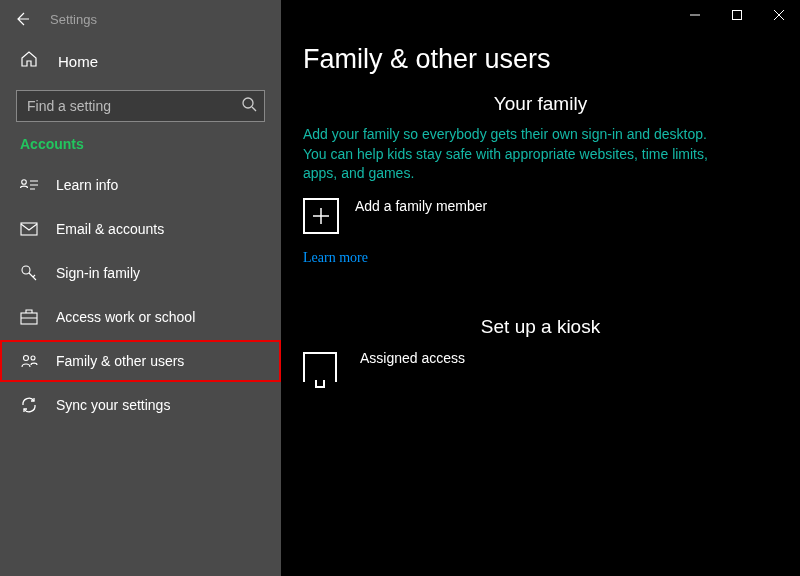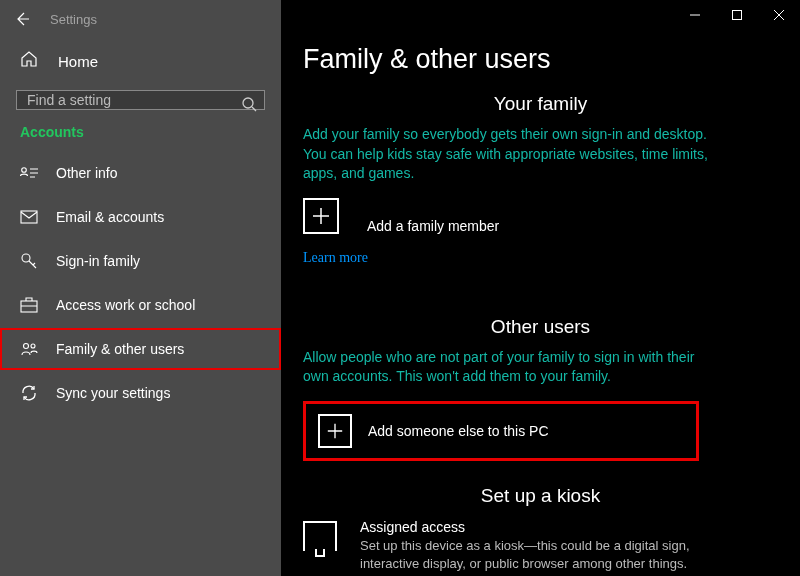--- a/index.html
+++ b/index.html
@@ -41,21 +41,21 @@
     padding: 12px 20px;
     cursor: pointer;
   }
   .home-row .lbl { margin-left: 20px; font-size: 15px; }
   .search-wrap {
     margin: 6px 16px 14px 16px;
     position: relative;
   }
   .search-input {
     width: 100%;
-    height: 20px;
+    height: 32px;
     background: #3a3a3a;
     border: 1px solid #888;
     color: #ccc;
     padding: 0 34px 0 10px;
     font-size: 14px;
     outline: none;
   }
   .search-input::placeholder { color: #bbb; }
   .search-icon {
     position: absolute;
@@ -123,22 +123,22 @@
   }
   .desc {
     font-size: 14px;
     color: #14b8a6;
     line-height: 1.4;
     margin-bottom: 14px;
     max-width: 420px;
   }
   .add-row {
     display: flex;
-    align-items: flex-end;
-    gap: 28px;
+    align-items: flex-start;
+    gap: 16px;
     cursor: pointer;
     margin-bottom: 14px;
   }
   .plus-box {
     width: 36px; height: 36px;
     border: 2px solid #fff;
     display: flex; align-items: center; justify-content: center;
     flex-shrink: 0;
   }
   .plus-box svg { display: block; }
@@ -228,21 +228,21 @@
 
   <div class="nav">
     <div class="nav-item">
       <span class="ico">
         <svg width="18" height="14" viewBox="0 0 18 14" fill="none" stroke="#fff" stroke-width="1.1">
             <circle cx="4" cy="4" r="2.3"></circle>
             <path d="M0.5 10 C0.5 7.5 7.5 7.5 7.5 10"></path>
             <path d="M10 3 H18 M10 7 H18 M10 11 H15"></path>
           </svg>
       </span>
-      <span class="lbl">Other info</span>
+      <span class="lbl">Learn info</span>
     </div>
     <div class="nav-item">
       <span class="ico">
         <svg width="18" height="14" viewBox="0 0 18 14" fill="none" stroke="#fff" stroke-width="1.1">
             <rect x="1" y="1" width="16" height="12"></rect>
             <path d="M1 2 L9 8 L17 2"></path>
           </svg>
       </span>
       <span class="lbl">Email &amp; accounts</span>
     </div>
@@ -315,36 +315,23 @@
       <div class="plus-box">
         <svg width="20" height="20" viewBox="0 0 20 20" stroke="#fff" stroke-width="1.5">
             <path d="M10 2 V18 M2 10 H18"></path>
           </svg>
       </div>
       <span class="add-label">Add a family member</span>
     </div>
     <span class="learn-link">Learn more</span>
   </div>
 
-  <div class="section">
-    <h2>Other users</h2>
-    <p class="desc">Allow people who are not part of your family to sign in with their own accounts. This won't add them to your family.</p>
-    <div class="highlight-box">
-      <div class="plus-box">
-        <svg width="18" height="18" viewBox="0 0 20 20" stroke="#fff" stroke-width="1.5">
-            <path d="M10 2 V18 M2 10 H18"></path>
-          </svg>
-      </div>
-      <span class="add-label">Add someone else to this PC</span>
-    </div>
-  </div>
 
   <div class="section">
     <h2>Set up a kiosk</h2>
     <div class="kiosk-row">
       <div class="kiosk-icon"></div>
       <div>
         <div class="kiosk-title">Assigned access</div>
-        <div class="kiosk-desc">Set up this device as a kiosk—this could be a digital sign, interactive display, or public browser among other things.</div>
       </div>
     </div>
   </div>
 </div>
 
 </body></html>

